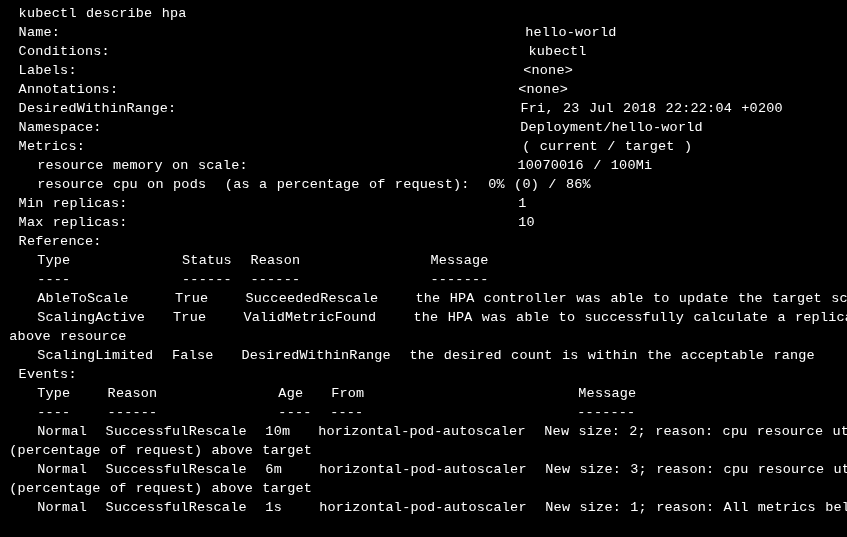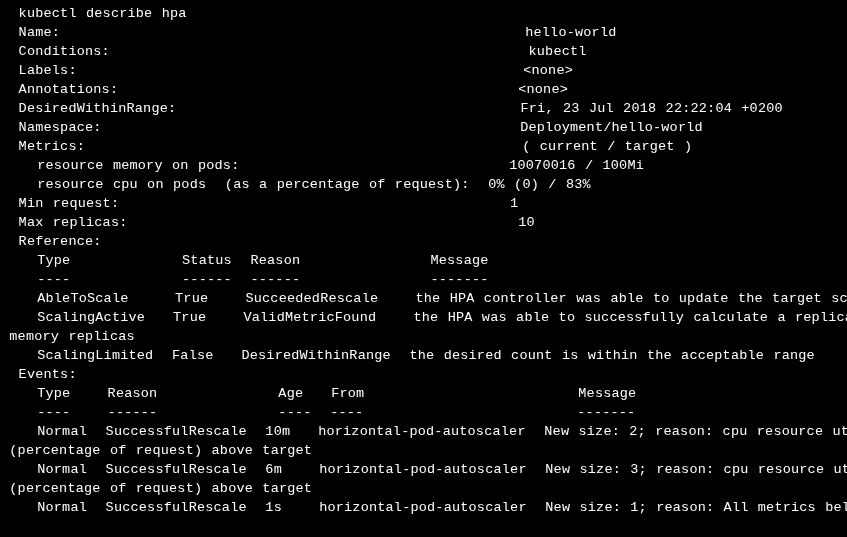--- a/index.html
+++ b/index.html
@@ -25,30 +25,30 @@
 <body>
 
 <pre><span>  kubectl describe hpa</span>
 <span>  Name:                                                  </span><span>hello-world</span>
 <span>  Conditions:                                             </span><span>kubectl</span>
 <span>  Labels:                                                </span><span>&lt;none&gt;</span>
 <span>  Annotations:                                           </span><span>&lt;none&gt;</span>
 <span>  DesiredWithinRange:                                     </span><span>Fri, 23 Jul 2018 22:22:04 +0200</span>
 <span>  Namespace:                                             </span><span>Deployment/hello-world</span>
 <span>  Metrics:                                               </span><span>( current / target )</span>
-<span>    resource memory on pods:                             </span><span>10070016 / 100Mi</span>
-<span>    resource cpu on pods  (as a percentage of request):  </span><span>0% (0) / 83%</span>
-<span>  Min request:                                          </span><span>1</span>
+<span>    resource memory on scale:                             </span><span>10070016 / 100Mi</span>
+<span>    resource cpu on pods  (as a percentage of request):  </span><span>0% (0) / 86%</span>
+<span>  Min replicas:                                          </span><span>1</span>
 <span>  Max replicas:                                          </span><span>10</span>
 <span>  Reference:</span>
 <span>    Type            Status  Reason              Message</span>
 <span>    ----            ------  ------              -------</span>
 <span>    AbleToScale     True    SucceededRescale    the HPA controller was able to update the target scale to 1</span>
 <span>    ScalingActive   True    ValidMetricFound    the HPA was able to successfully calculate a replica count from</span>
-<span> memory replicas</span>
+<span> above resource</span>
 <span>    ScalingLimited  False   DesiredWithinRange  the desired count is within the acceptable range</span>
 <span>  Events:</span>
 <span>    Type    Reason             Age   From                       Message</span>
 <span>    ----    ------             ----  ----                       -------</span>
 <span>    Normal  SuccessfulRescale  10m   horizontal-pod-autoscaler  New size: 2; reason: cpu resource utilization</span>
 <span> (percentage of request) above target</span>
 <span>    Normal  SuccessfulRescale  6m    horizontal-pod-autoscaler  New size: 3; reason: cpu resource utilization</span>
 <span> (percentage of request) above target</span>
 <span>    Normal  SuccessfulRescale  1s    horizontal-pod-autoscaler  New size: 1; reason: All metrics below target</span></pre>
 

